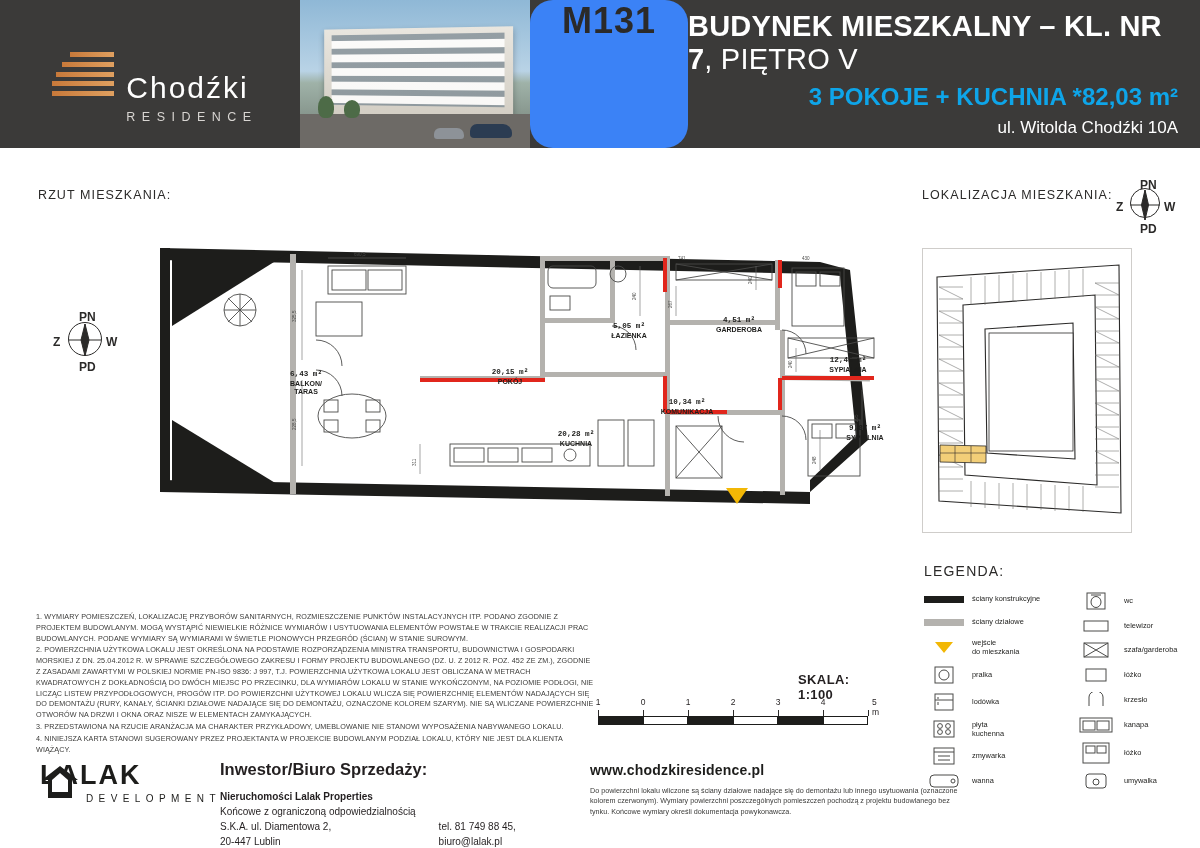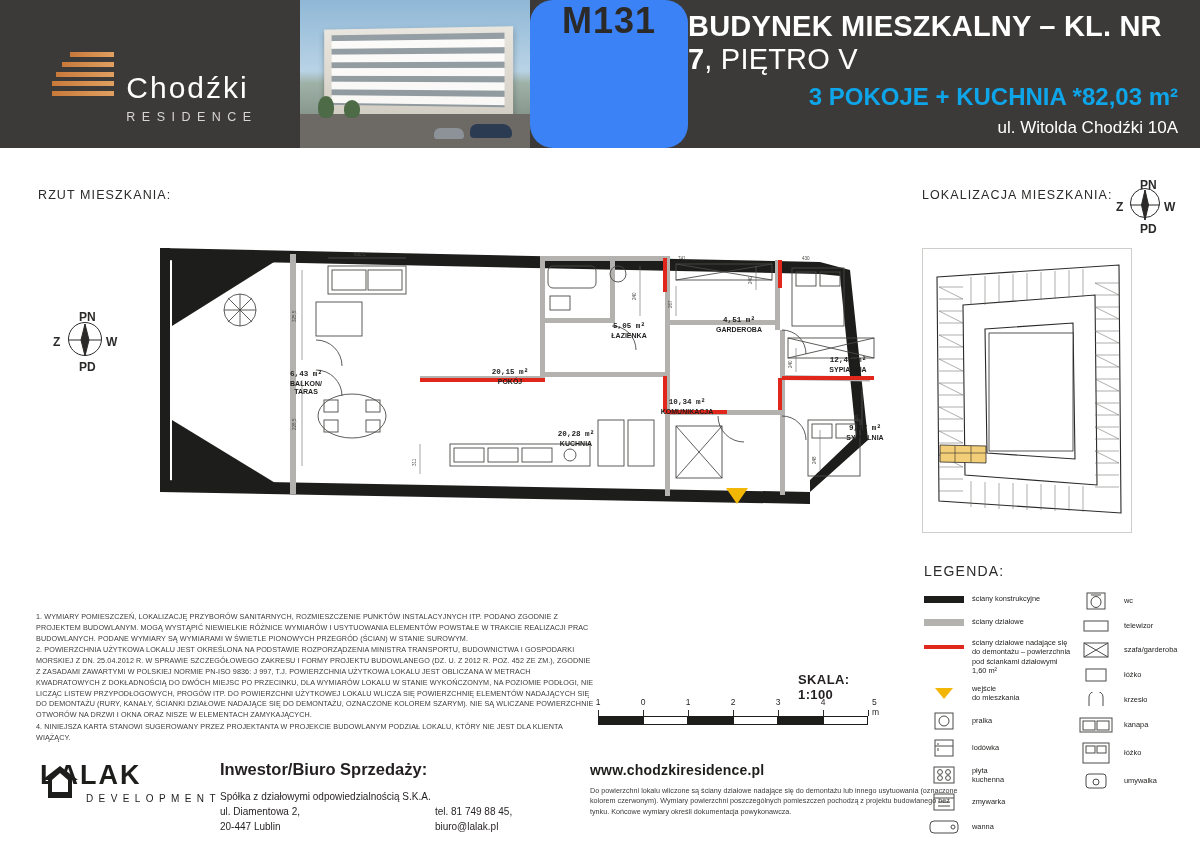--- a/index.html
+++ b/index.html
@@ -409,20 +409,21 @@
       <g stroke="#2b2a29" stroke-width="0.6" fill="none">
         <path d="M17 204 H63"></path>
         <path d="M32 197 V213 M48 197 V213"></path>
       </g>
     </svg>
   </div>
 
   <div class="notes">
     <p>1. WYMIARY POMIESZCZEŃ, LOKALIZACJĘ PRZYBORÓW SANITARNYCH, ROZMIESZCZENIE PUNKTÓW INSTALACYJNYCH ITP. PODANO ZGODNIE Z PROJEKTEM BUDOWLANYM. MOGĄ WYSTĄPIĆ NIEWIELKIE RÓŻNICE WYMIARÓW I USYTUOWANIA ELEMENTÓW POWSTAŁE W TRAKCIE REALIZACJI PRAC BUDOWLANYCH. PODANE WYMIARY SĄ WYMIARAMI W ŚWIETLE PIONOWYCH PRZEGRÓD (ŚCIAN) W STANIE SUROWYM.</p>
     <p>2. POWIERZCHNIA UŻYTKOWA LOKALU JEST OKREŚLONA NA PODSTAWIE ROZPORZĄDZENIA MINISTRA TRANSPORTU, BUDOWNICTWA I GOSPODARKI MORSKIEJ Z DN. 25.04.2012 R. W SPRAWIE SZCZEGÓŁOWEGO ZAKRESU I FORMY PROJEKTU BUDOWLANEGO (DZ. U. Z 2012 R. POZ. 452 ZE ZM.), ZGODNIE Z ZASADAMI ZAWARTYMI W POLSKIEJ NORMIE PN-ISO 9836: J 997, T.J. POWIERZCHNIA UŻYTKOWA LOKALU JEST OBLICZANA W METRACH KWADRATOWYCH Z DOKŁADNOŚCIĄ DO DWÓCH MIEJSC PO PRZECINKU, DLA WYMIARÓW LOKALU W STANIE WYKOŃCZONYM, NA POZIOMIE PODŁOGI, NIE LICZĄC LISTEW PRZYPODŁOGOWYCH, PROGÓW ITP. DO POWIERZCHNI UŻYTKOWEJ LOKALU WLICZA SIĘ POWIERZCHNIĘ ELEMENTÓW NADAJĄCYCH SIĘ DO DEMONTAŻU (RURY, KANAŁY, ŚCIANKI DZIAŁOWE NADAJĄCE SIĘ DO DEMONTAŻU, OZNACZONE KOLOREM SZARYM). NIE SĄ WLICZANE POWIERZCHNIE OTWORÓW NA DRZWI I OKNA ORAZ NISZE W ELEMENTACH ZAMYKAJĄCYCH.</p>
+    <p>3. PRZEDSTAWIONA NA RZUCIE ARANŻACJA MA CHARAKTER PRZYKŁADOWY, UMEBLOWANIE NIE STANOWI WYPOSAŻENIA NABYWANEGO LOKALU.</p>
     <p>4. NINIEJSZA KARTA STANOWI SUGEROWANY PRZEZ PROJEKTANTA W PROJEKCIE BUDOWLANYM PODZIAŁ LOKALU, KTÓRY NIE JEST DLA KLIENTA WIĄŻĄCY.</p>
   </div>
 
   <div class="scale-wrap">
     <div class="scale-title">SKALA: 1:100</div>
     <div class="ruler">
       <div class="seg" style="left:0;width:45px;background:#1d1d1b"></div>
       <div class="seg" style="left:45px;width:45px;background:#ffffff;border:1px solid #1d1d1b;height:9px"></div>
       <div class="seg" style="left:90px;width:45px;background:#1d1d1b"></div>
       <div class="seg" style="left:135px;width:45px;background:#ffffff;border:1px solid #1d1d1b;height:9px"></div>
@@ -452,26 +453,20 @@
             <div class="bar-black"></div>
           </div>
         <div class="lg-txt">ściany konstrukcyjne</div>
       </div>
       <div class="legend-row">
         <div class="lg-sym">
             <div class="bar-grey"></div>
           </div>
         <div class="lg-txt">ściany działowe</div>
       </div>
-      <div class="legend-row" style="align-items:flex-start">
-        <div class="lg-sym" style="padding-top:4px">
-            <div class="bar-red"></div>
-          </div>
-        <div class="lg-txt">ściany działowe nadające się do demontażu – powierzchnia pod ściankami działowymi 1,60 m²</div>
-      </div>
       <div class="legend-row">
         <div class="lg-sym">
             <div class="tri-y"></div>
           </div>
         <div class="lg-txt" style="white-space:pre-line">wejście
 do mieszkania</div>
       </div>
       <div class="legend-row">
         <div class="lg-sym">
           <svg width="20" height="18">
@@ -607,23 +602,24 @@
       <svg class="mark" viewBox="0 0 40 38">
         <polygon points="20,2 38,16 32,16 32,34 8,34 8,16 2,16" fill="#1d1d1b"></polygon>
         <polygon points="20,9 28,16 28,28 12,28 12,16" fill="#ffffff"></polygon>
       </svg>
       <div class="name">LALAK</div>
       <div class="sub">DEVELOPMENT</div>
     </div>
 
     <div class="inv">
       <h3>Inwestor/Biuro Sprzedaży:</h3>
+      <div class="l b">Nieruchomości Lalak Properties</div>
       <div class="inv-cols">
         <div>
-          <div class="l">Spółka z działowymi odpowiedzialnością S.K.A. ul. Diamentowa 2,</div>
+          <div class="l">Końcowe z ograniczoną odpowiedzialnością S.K.A. ul. Diamentowa 2,</div>
           <div class="l">20-447 Lublin</div>
         </div>
         <div class="l" style="align-self:flex-end">tel. 81 749 88 45, biuro@lalak.pl</div>
       </div>
     </div>
 
     <div class="web">
       <div class="url">www.chodzkiresidence.pl</div>
       <div class="dis">Do powierzchni lokalu wliczone są ściany działowe nadające się do demontażu lub innego usytuowania (oznaczone kolorem czerwonym). Wymiary powierzchni poszczególnych pomieszczeń pochodzą  z projektu budowlanego bez tynku. Końcowe wymiary określi dokumentacja powykonawcza.</div>
     </div>

